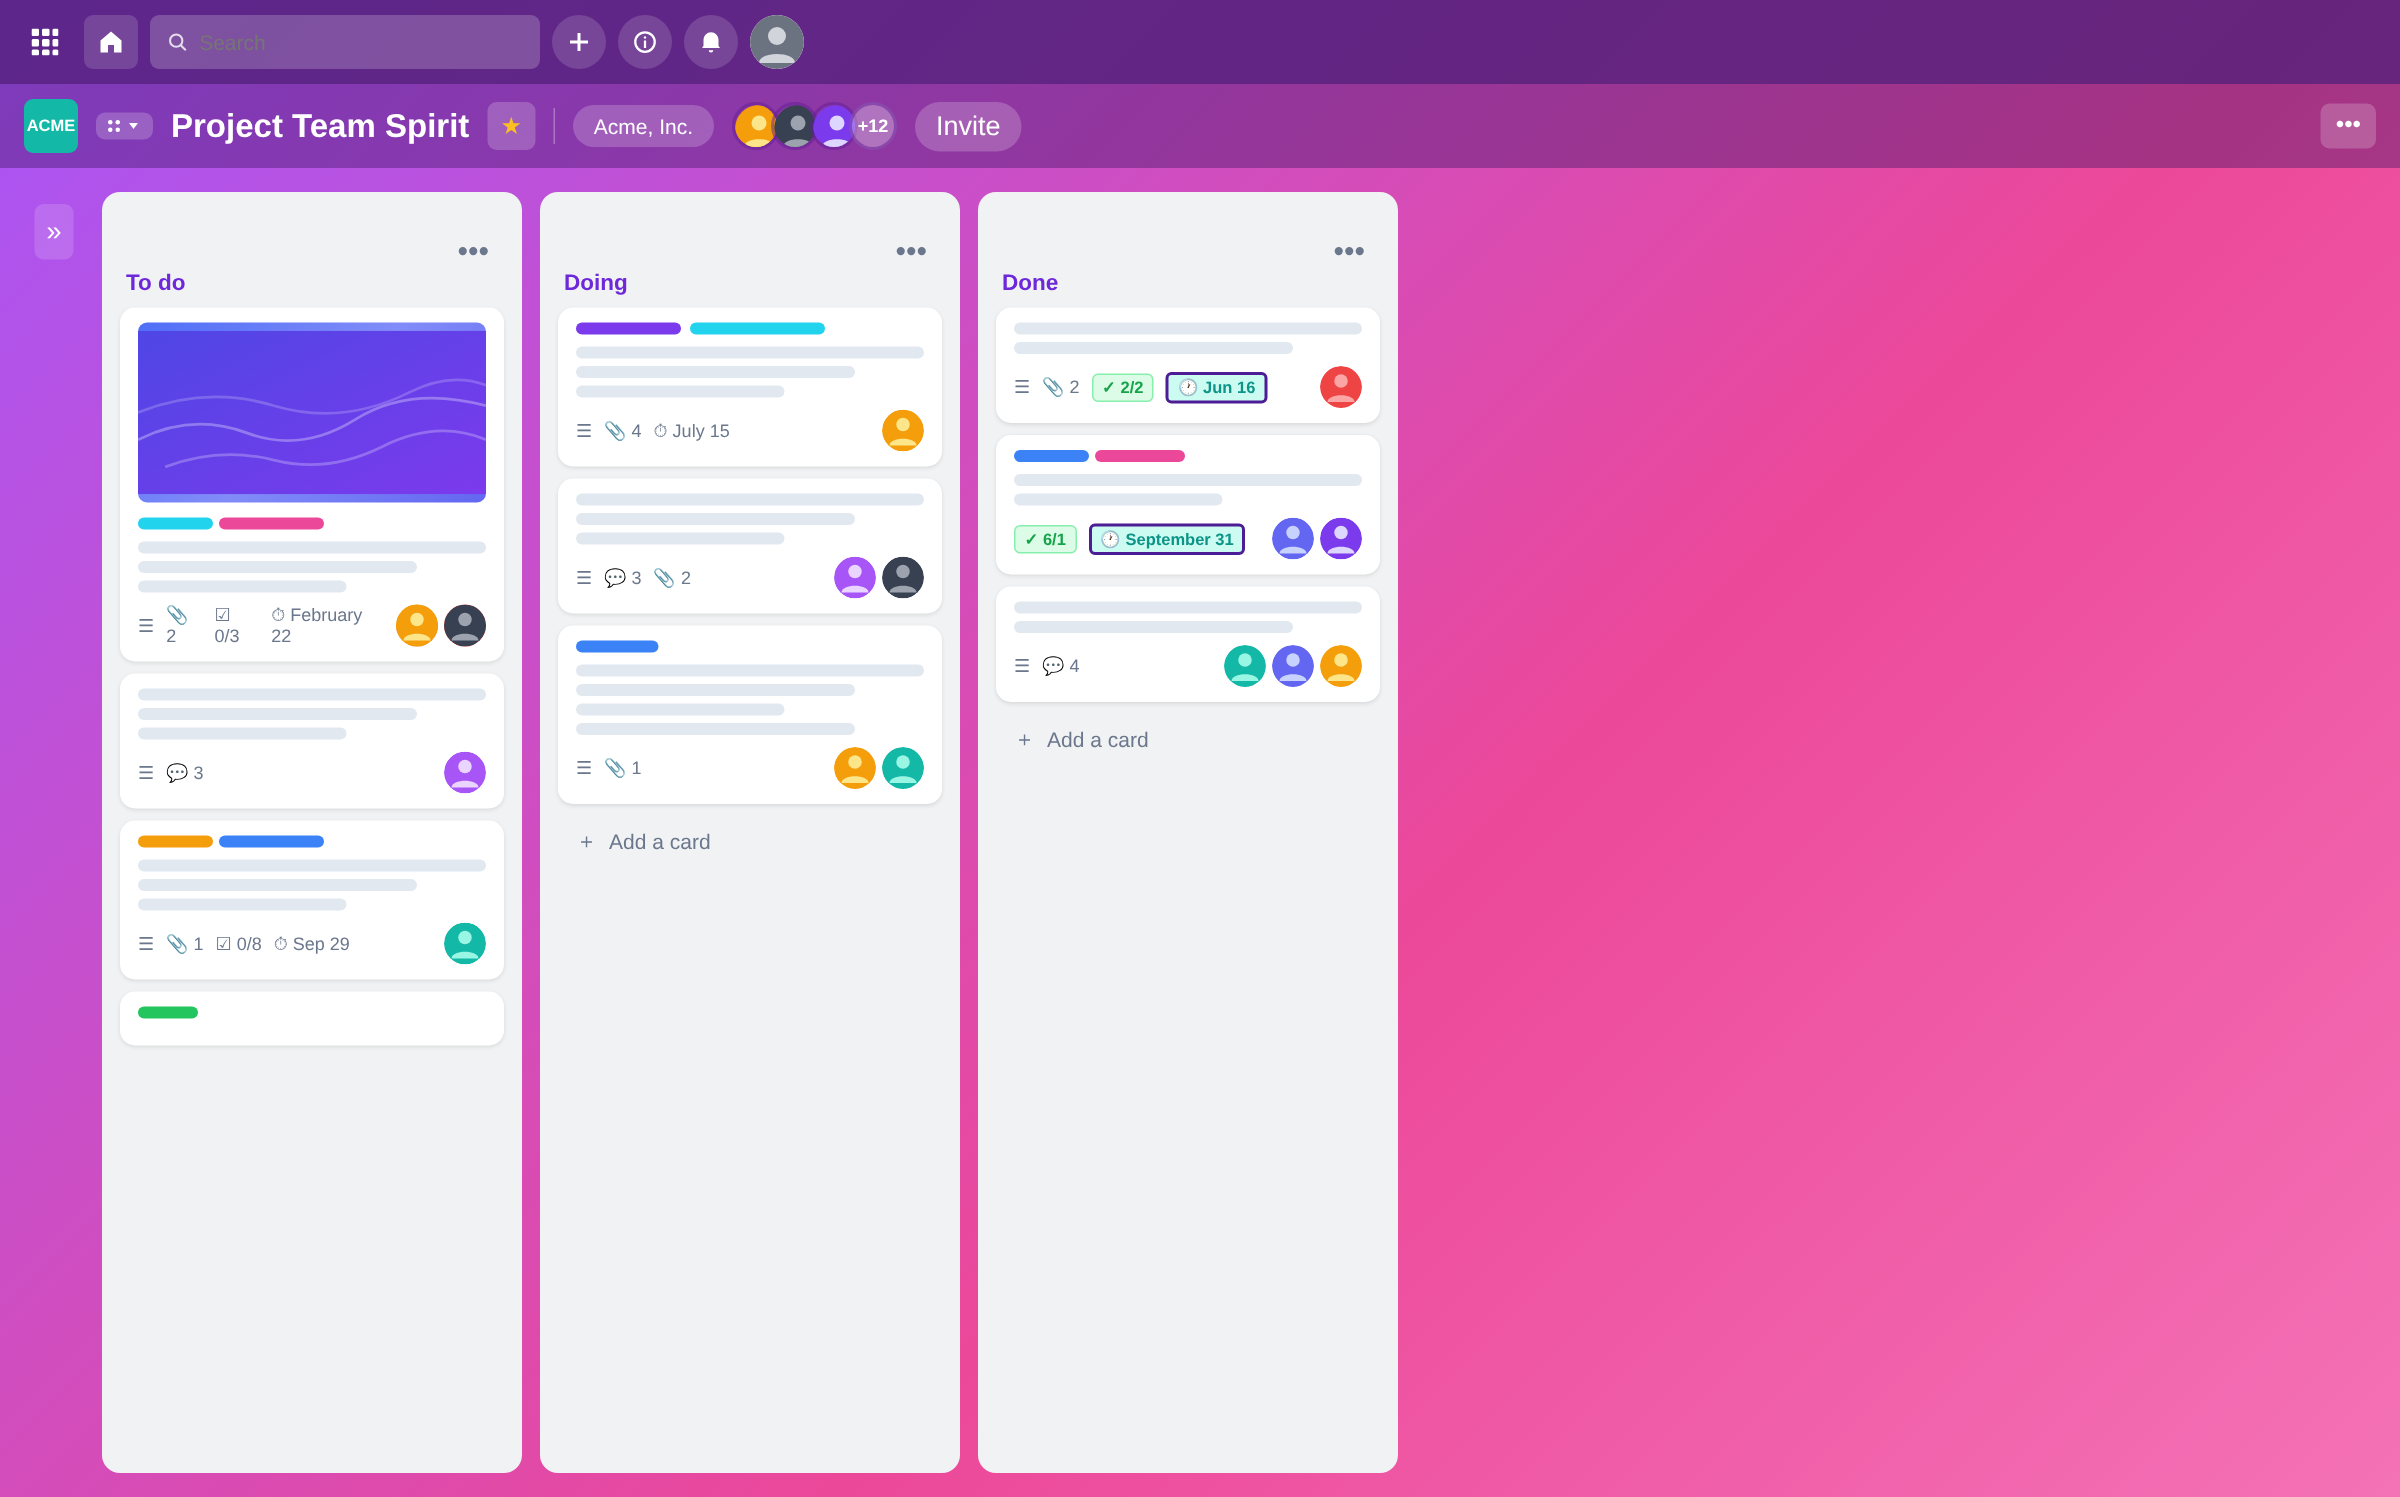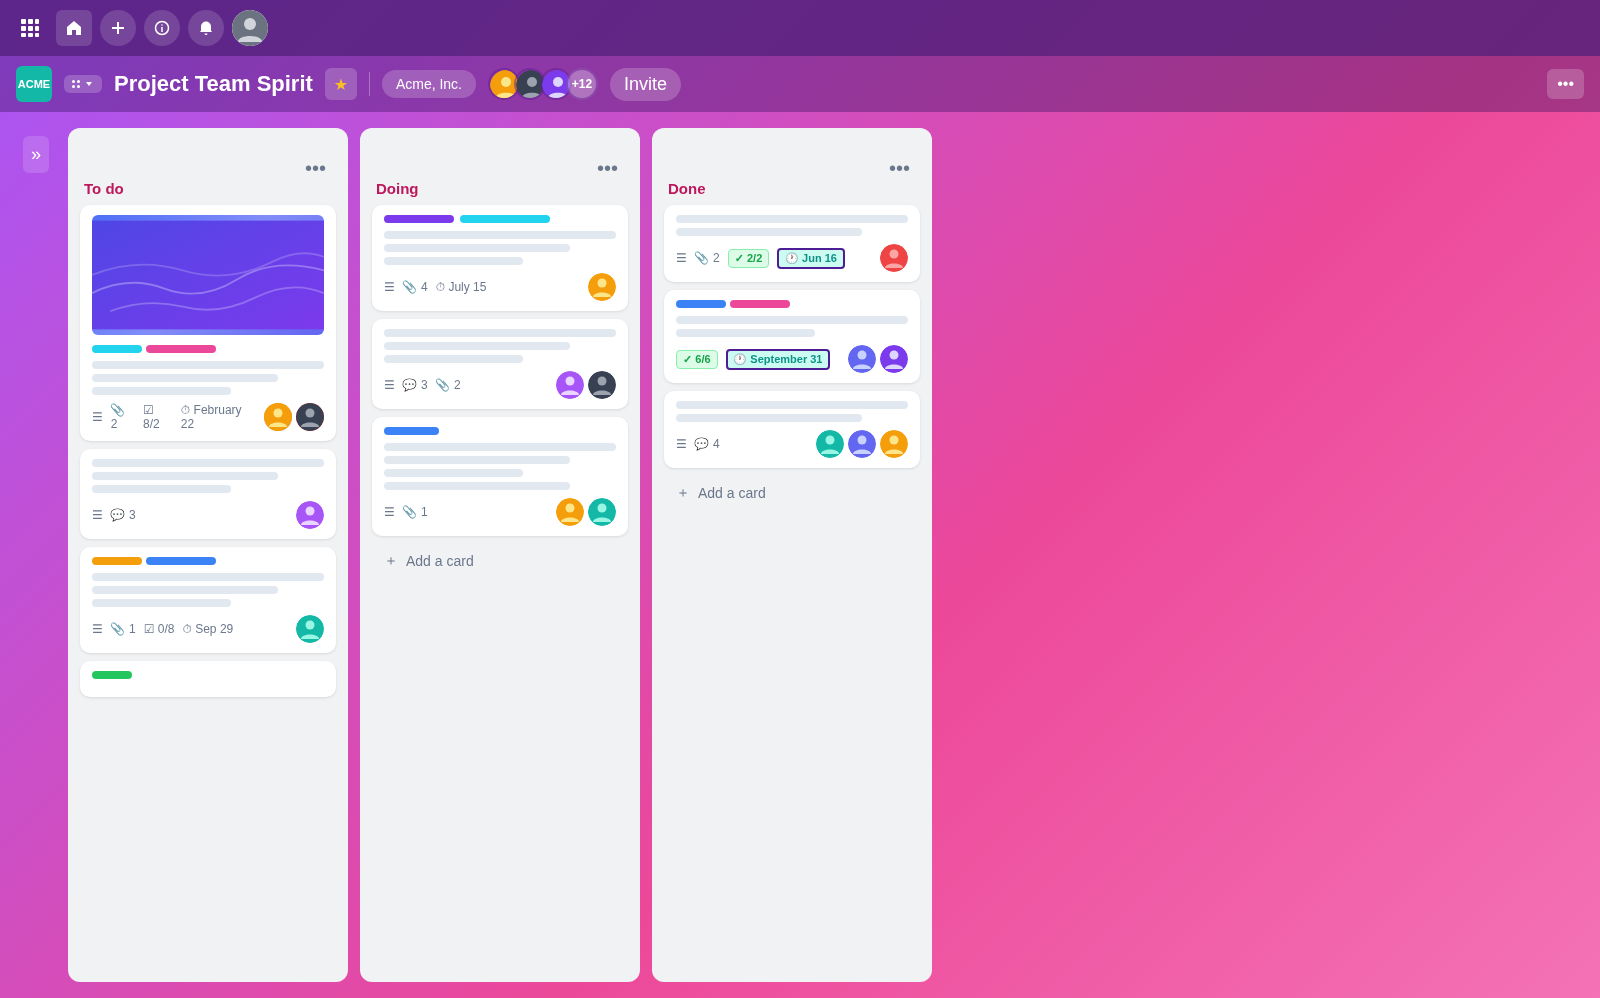--- a/index.html
+++ b/index.html
@@ -242,21 +242,21 @@
     }
     .column-header {
       display: flex;
       align-items: center;
       justify-content: space-between;
       padding: 0 4px;
     }
     .column-title {
       font-size: 15px;
       font-weight: 700;
-      color: #be185d;
+      color: #6d28d9;
       margin-top: 40px;
     }
     .column-menu-btn {
       color: #6b778c;
       font-size: 20px;
       cursor: pointer;
       padding: 2px 6px;
       border-radius: 4px;
     }
 
@@ -392,20 +392,27 @@
       <rect x="0" y="14" width="5" height="4" rx="1"></rect>
       <rect x="7" y="14" width="5" height="4" rx="1"></rect>
       <rect x="14" y="14" width="4" height="4" rx="1"></rect>
     </svg>
   </div>
   <div class="nav-home-btn">
     <svg width="18" height="18" viewBox="0 0 18 18" fill="white">
       <path d="M9 2L2 8v8h5v-5h4v5h5V8z"></path>
     </svg>
   </div>
+  <div class="nav-search">
+    <svg width="14" height="14" viewBox="0 0 14 14" fill="rgba(255,255,255,0.8)">
+      <circle cx="6" cy="6" r="4.5" stroke="rgba(255,255,255,0.8)" stroke-width="1.5" fill="none"></circle>
+      <line x1="9.5" y1="9.5" x2="13" y2="13" stroke="rgba(255,255,255,0.8)" stroke-width="1.5"></line>
+    </svg>
+    <input type="text" placeholder="Search" style="">
+  </div>
   <div class="nav-actions">
     <div class="nav-icon-btn">
       <svg width="16" height="16" viewBox="0 0 16 16" fill="white">
         <line x1="8" y1="2" x2="8" y2="14" stroke="white" stroke-width="2"></line>
         <line x1="2" y1="8" x2="14" y2="8" stroke="white" stroke-width="2"></line>
       </svg>
     </div>
     <div class="nav-icon-btn">
       <svg width="16" height="16" viewBox="0 0 16 16" fill="none">
         <circle cx="8" cy="8" r="6.5" stroke="white" stroke-width="1.5"></circle>
@@ -515,21 +522,21 @@
           <div class="tag" style="width:70px;background:#ec4899;"></div>
         </div>
         <div class="card-lines">
           <div class="card-line long"></div>
           <div class="card-line medium"></div>
           <div class="card-line short"></div>
         </div>
         <div class="card-meta">
           <span class="card-meta-icon">☰</span>
           <span class="card-meta-icon">📎 2</span>
-          <span class="card-meta-icon">☑ 8/2</span>
+          <span class="card-meta-icon">☑ 0/3</span>
           <span class="card-meta-icon">⏱ February 22</span>
           <div class="card-avatars">
             <div class="card-avatar av-orange">
               <svg width="28" height="28" viewBox="0 0 28 28">
                   <circle cx="14" cy="14" r="14" fill="#f59e0b"></circle>
                   <circle cx="14" cy="10" r="4.5" fill="#fde68a"></circle>
                   <path d="M5 24c0-6 18-6 18 0" fill="#fde68a"></path>
                 </svg>
             </div>
             <div class="card-avatar av-red">
@@ -728,21 +735,21 @@
       <div class="card">
         <div class="card-tags">
           <div class="tag" style="width:50px;background:#3b82f6;"></div>
           <div class="tag" style="width:60px;background:#ec4899;"></div>
         </div>
         <div class="card-lines">
           <div class="card-line long"></div>
           <div class="card-line short"></div>
         </div>
         <div class="card-meta">
-          <span class="badge badge-green">✓ 6/6</span>
+          <span class="badge badge-green">✓ 6/1</span>
           <span class="badge badge-teal">🕐 September 31</span>
           <div class="card-avatars">
             <div class="card-avatar">
               <svg width="28" height="28" viewBox="0 0 28 28">
                   <circle cx="14" cy="14" r="14" fill="#6366f1"></circle>
                   <circle cx="14" cy="10" r="4.5" fill="#c7d2fe"></circle>
                   <path d="M5 24c0-6 18-6 18 0" fill="#c7d2fe"></path>
                 </svg>
             </div>
             <div class="card-avatar">

